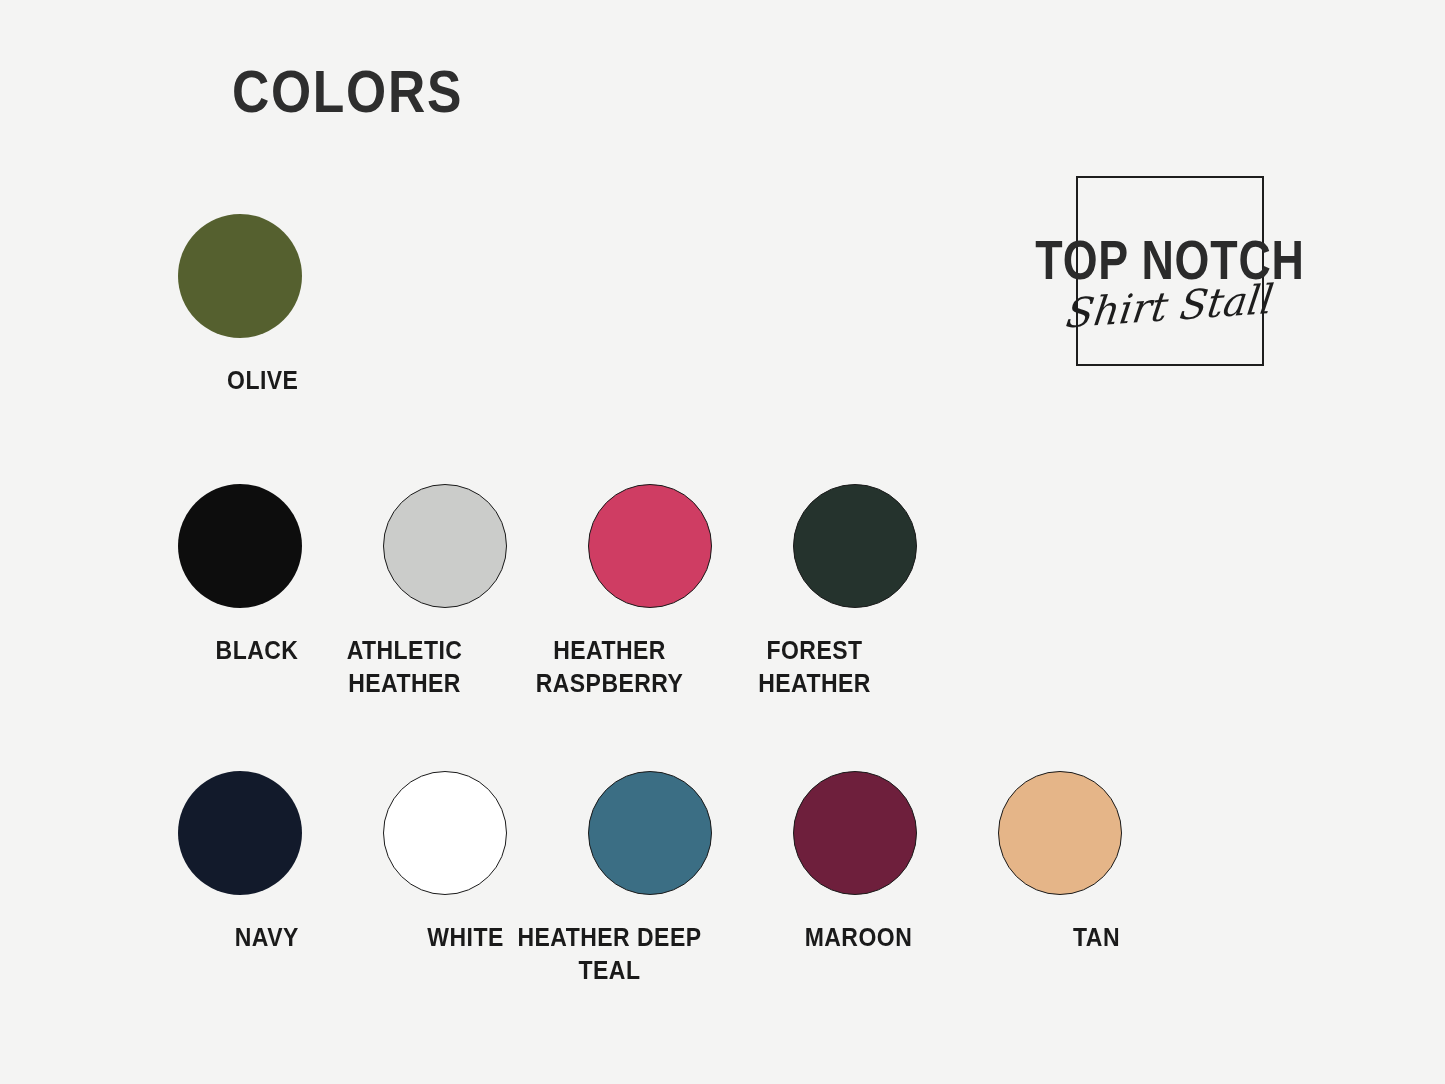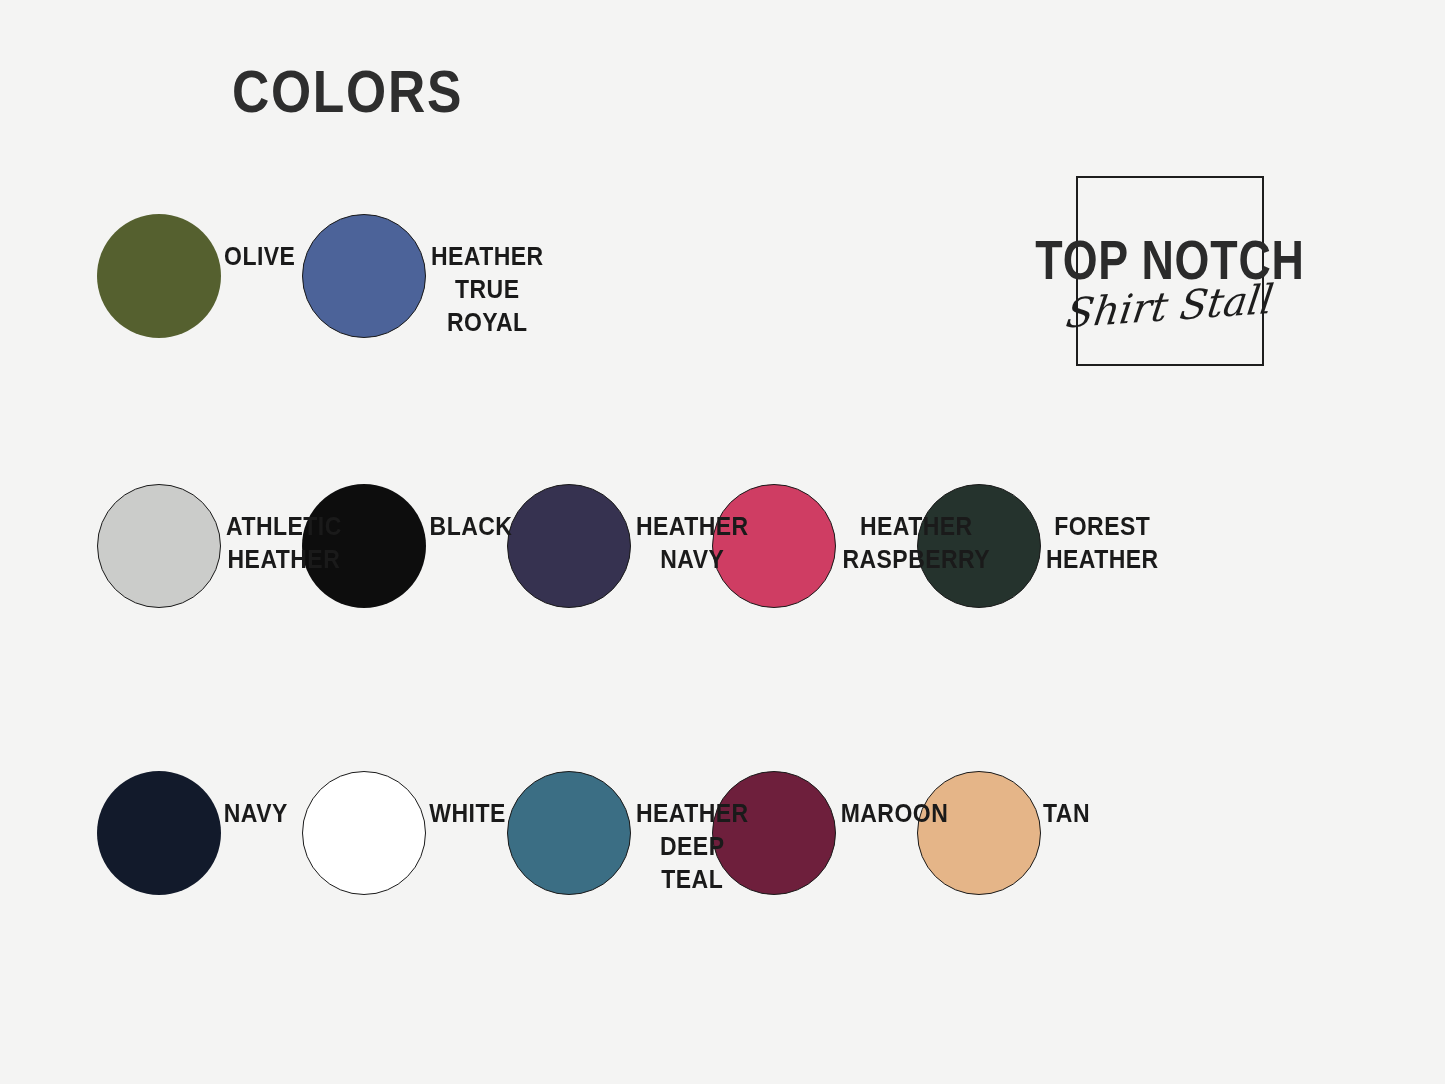--- a/index.html
+++ b/index.html
@@ -74,22 +74,22 @@
     width: 1445px;
     display: flex;
   }
   #row-0 { top: 214px; }
   #row-1 { top: 484px; }
   #row-2 { top: 771px; }
 
   .cell {
     width: 205px;
     display: flex;
-    flex-direction: row;
-    align-items: flex-start;
+    flex-direction: column;
+    align-items: flex-end;
   }
   
   .row .cell:first-child { margin-left: 97px; }
 
   .swatch {
     width: 124px;
     height: 124px;
     border-radius: 50%;
     flex: 0 0 auto;
   }
@@ -119,37 +119,29 @@
 <div id="logo">
   <div id="logo-wordmark">TOP NOTCH</div>
   <div id="logo-script">Shirt Stall</div>
 </div>
 
 <div class="row" id="row-0">
     <div class="cell">
       <div class="swatch" style="background: rgb(85, 96, 47);"></div>
       <div class="label">OLIVE</div>
     </div>
-    <div class="cell">
-      <div class="swatch outlined" style="background: rgb(76, 99, 153);"></div>
-      <div class="label">HEATHER TRUE ROYAL</div>
-    </div>
   </div>
 <div class="row" id="row-1">
-    <div class="cell">
-      <div class="swatch outlined" style="background: rgb(203, 204, 202);"></div>
-      <div class="label">ATHLETIC HEATHER</div>
-    </div>
     <div class="cell">
       <div class="swatch" style="background: rgb(13, 13, 13);"></div>
       <div class="label">BLACK</div>
     </div>
     <div class="cell">
-      <div class="swatch outlined" style="background: rgb(54, 50, 80);"></div>
-      <div class="label">HEATHER NAVY</div>
+      <div class="swatch outlined" style="background: rgb(203, 204, 202);"></div>
+      <div class="label">ATHLETIC HEATHER</div>
     </div>
     <div class="cell">
       <div class="swatch outlined" style="background: rgb(207, 61, 99);"></div>
       <div class="label">HEATHER RASPBERRY</div>
     </div>
     <div class="cell">
       <div class="swatch outlined" style="background: rgb(37, 51, 45);"></div>
       <div class="label">FOREST HEATHER</div>
     </div>
   </div>

